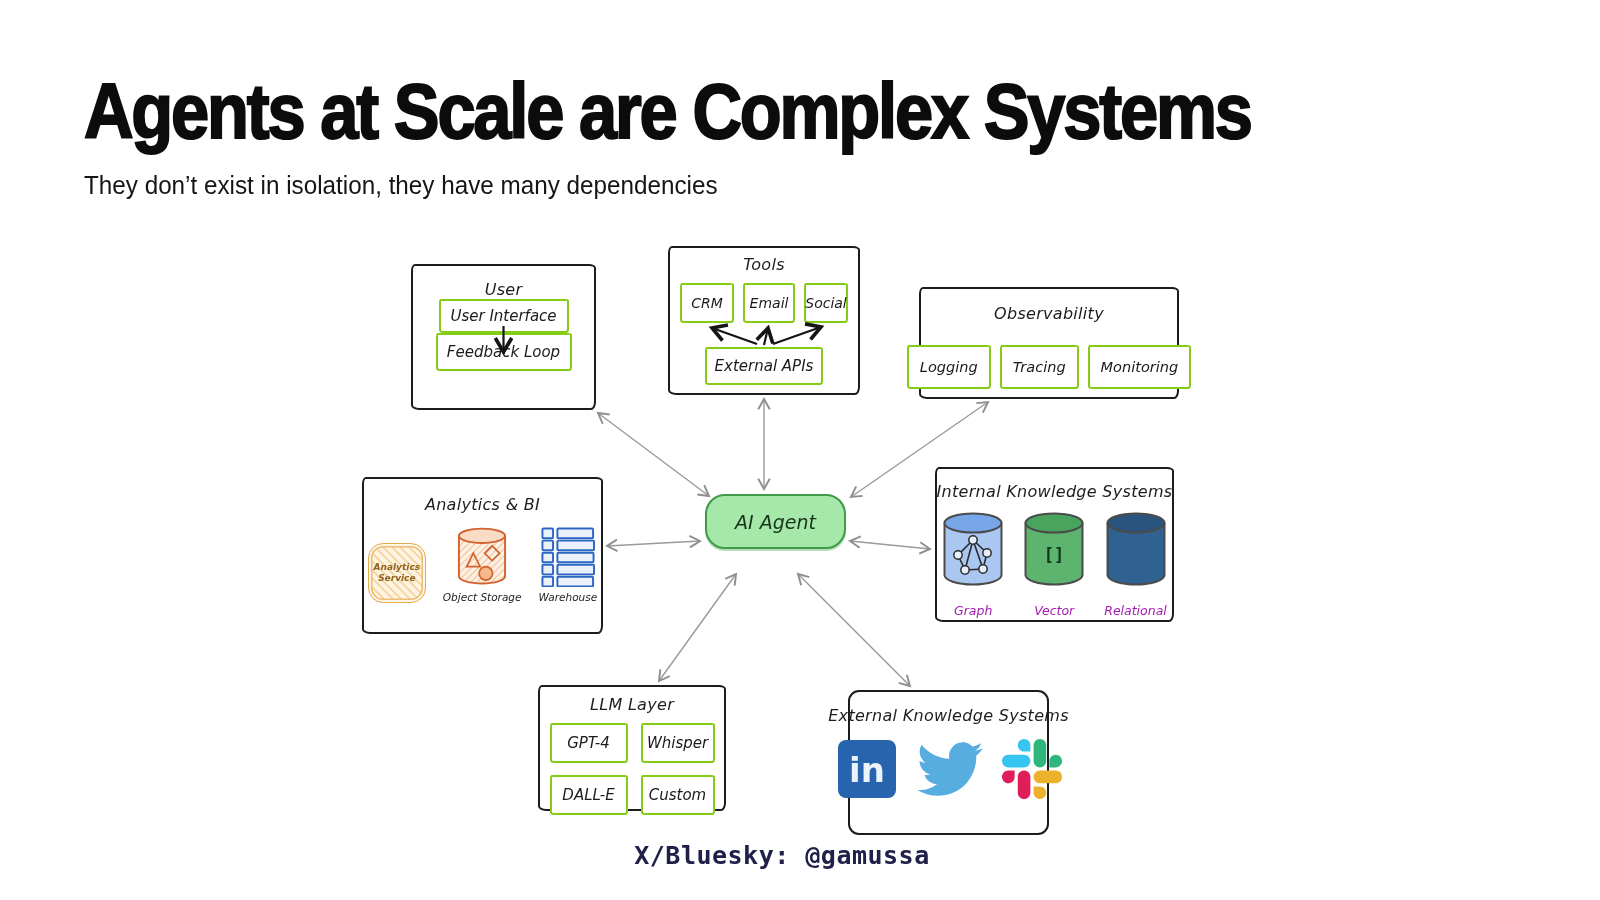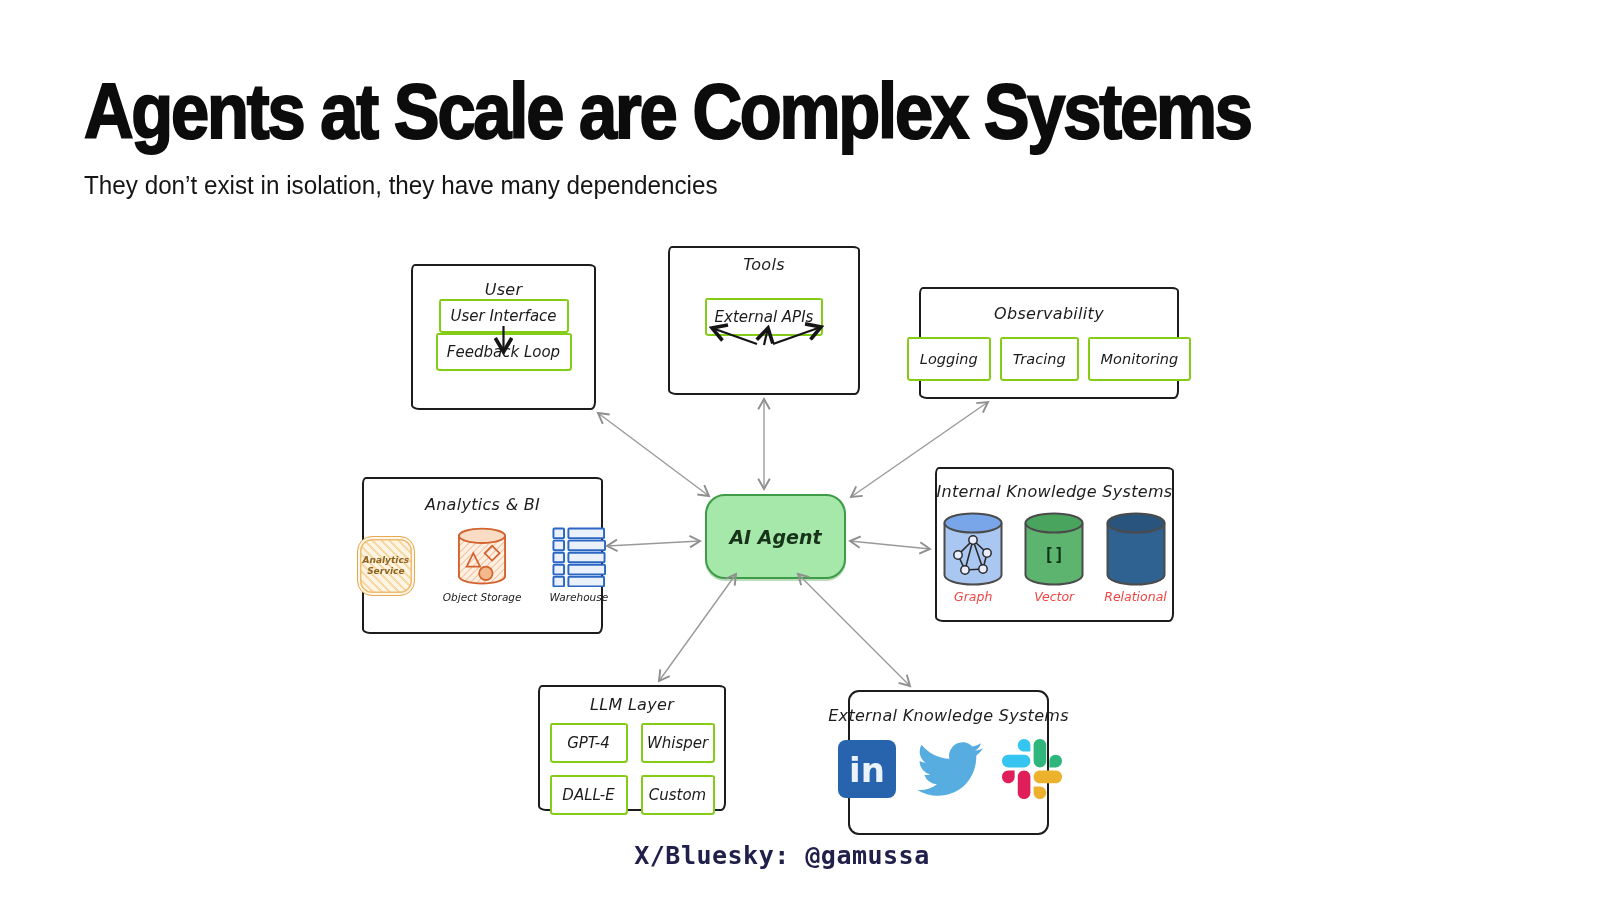--- a/index.html
+++ b/index.html
@@ -35,61 +35,60 @@
     letter-spacing: 0.3px; white-space: nowrap;
   }
   .sbox {
     background: #fff; border: 2px solid #84cc16;
     border-radius: 2px 4px 3px 4px / 4px 2px 4px 3px;
     display: flex; align-items: center; justify-content: center;
     font-style: italic; font-size: 15px; color: #1b1b1b; white-space: nowrap;
   }
   
   .agent {
-    position: absolute; left: 705px; top: 494px; width: 141px; height: 85px;
+    position: absolute; left: 705px; top: 494px; width: 141px; height: 55px;
     background: #a6e7aa; border: 2.5px solid #3e9c46; border-radius: 20px;
     display: flex; align-items: center; justify-content: center;
     font-style: italic; font-size: 19px; color: #17331a; z-index: 2;
     box-shadow: 0 2px 0 rgba(62,156,70,.35);
-    font-weight: bold;
   }
   
   .user-box   { left: 411px; top: 264px; width: 185px; height: 146px; padding-top: 14px; }
   .user-box .sbox { margin-top: 0; }
   .ui-box  { width: 130px; height: 34px; margin-top: 2px; }
   .fb-box  { width: 136px; height: 38px; margin-top: 34px; }
 
   .tools-box  { left: 668px; top: 246px; width: 192px; height: 149px; padding-top: 7px; }
   .tools-row  { display: flex; gap: 9px; margin-top: 9px; }
   .tool-crm    { width: 54px; height: 40px; font-size: 14px; }
   .tool-email  { width: 52px; height: 40px; font-size: 14px; }
   .tool-social { width: 44px; height: 40px; font-size: 14px; }
   .ext-api { width: 118px; height: 38px; margin-top: 24px; }
 
   .obs-box { left: 919px; top: 287px; width: 260px; height: 112px; padding-top: 15px; }
-  .obs-row { display: flex; gap: 9px; margin-top: 14px; }
+  .obs-row { display: flex; gap: 9px; margin-top: 22px; }
   .obs-row .sbox { height: 44px; padding: 0 11px; font-size: 14.5px; }
 
   .ana-box { left: 362px; top: 477px; width: 241px; height: 157px; padding-top: 16px; }
-  .ana-row { display: flex; gap: 28px; margin-top: 13px; align-items: center; }
+  .ana-row { display: flex; gap: 17px; margin-top: 13px; align-items: flex-end; }
   .ana-col { display: flex; flex-direction: column; align-items: center; }
   .icon-label { font-style: italic; font-size: 10.5px; color: #222; margin-top: 4px; white-space: nowrap; }
   .svc-icon {
     width: 58px; height: 60px; margin-top: 2px;
     border: 1.6px solid #e9a94e; border-radius: 15px;
     background: repeating-linear-gradient(45deg, #f6d9a6 0 2px, #fdf4e4 2px 6px);
     box-shadow: inset 0 0 0 2px #fdf6ea, inset 0 0 0 3.5px #eebc72;
     display: flex; align-items: center; justify-content: center; text-align: center;
     font-style: italic; font-size: 9px; line-height: 1.2; color: #8d6420; font-weight: bold;
   }
 
   .int-box { left: 935px; top: 467px; width: 239px; height: 155px; padding-top: 13px; }
   .int-row { display: flex; gap: 19px; margin-top: 11px; align-items: flex-start; }
   .int-col { display: flex; flex-direction: column; align-items: center; }
-  .cyl-label { font-style: italic; font-size: 12.5px; color: #ef4444; margin-top: 1px; }
+  .cyl-label { font-style: italic; font-size: 12.5px; color: #a21caf; margin-top: 15px; }
 
   .llm-box { left: 538px; top: 685px; width: 188px; height: 126px; padding-top: 8px; }
   .llm-grid { display: grid; grid-template-columns: 78px 74px; gap: 12px 13px; margin-top: 9px; }
   .llm-grid .sbox { height: 40px; }
 
   .extk-box { left: 848px; top: 690px; width: 201px; height: 145px; padding-top: 14px; border-radius: 11px; }
   .extk-row { display: flex; gap: 15px; margin-top: 11px; align-items: center; }
 
   
   .footer {
@@ -111,20 +110,25 @@
   </div>
 
   <div class="gbox user-box">
     <div class="gtitle">User</div>
     <div class="sbox ui-box">User Interface</div>
     <div class="sbox fb-box">Feedback Loop</div>
   </div>
 
   <div class="gbox tools-box">
     <div class="gtitle">Tools</div>
+    <div class="tools-row">
+      <div class="sbox tool-crm">CRM</div>
+      <div class="sbox tool-email">Email</div>
+      <div class="sbox tool-social">Social</div>
+    </div>
     <div class="sbox ext-api">External APIs</div>
   </div>
 
   <div class="gbox obs-box">
     <div class="gtitle">Observability</div>
     <div class="obs-row">
       <div class="sbox">Logging</div>
       <div class="sbox">Tracing</div>
       <div class="sbox">Monitoring</div>
     </div>

